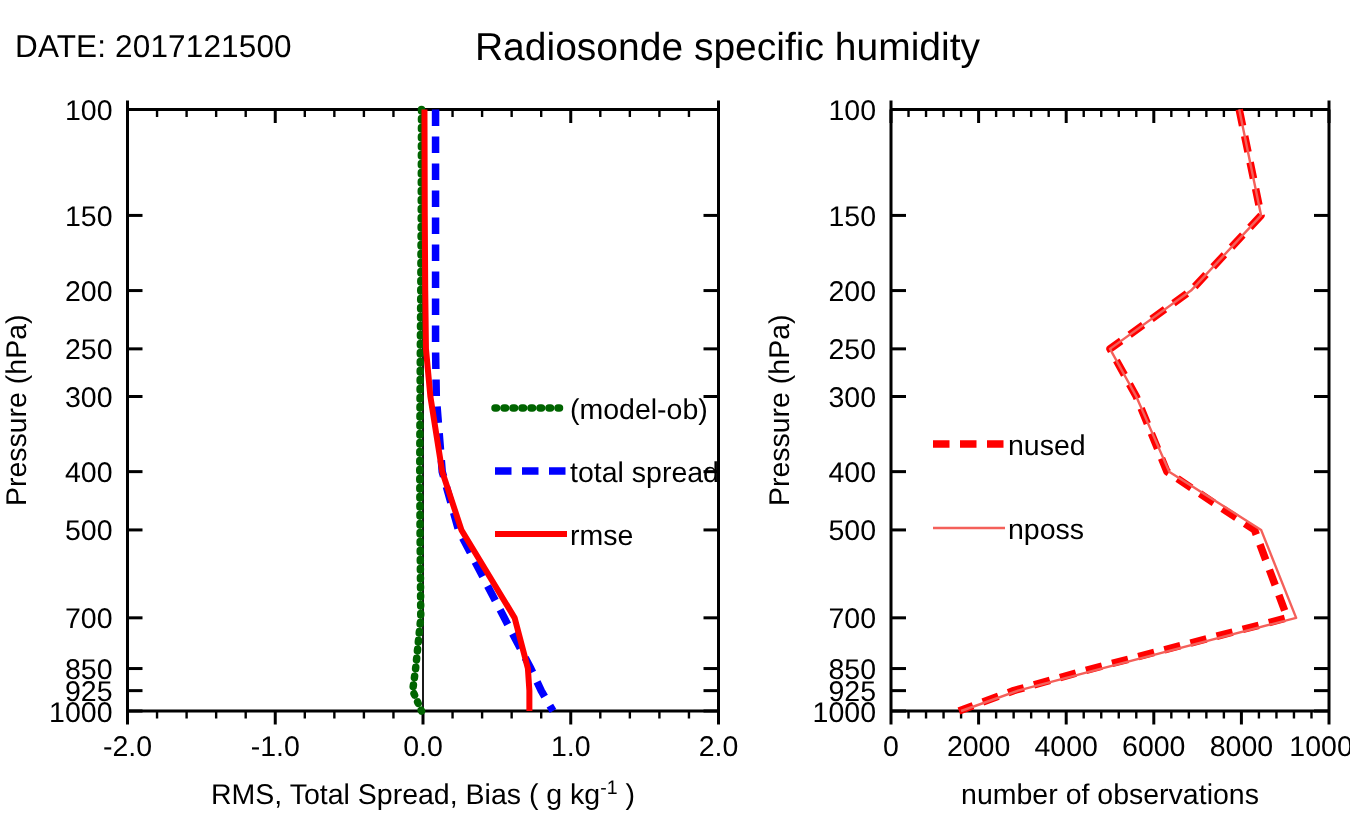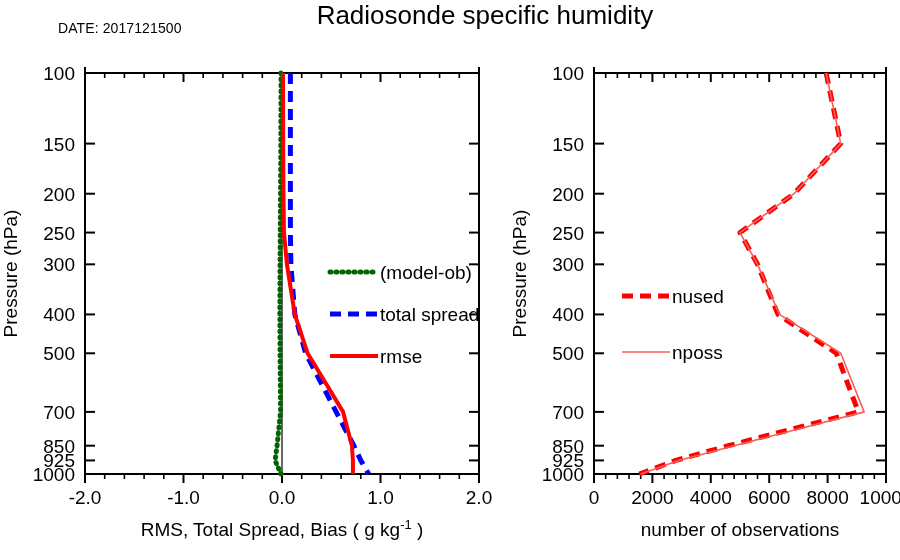--- a/index.html
+++ b/index.html
@@ -7,24 +7,24 @@
     width:900px;height:560px;
     background:#ffffff;
     font-family:"Liberation Sans", sans-serif;
     color:#000;
     overflow:hidden;
     position:relative;
   }
   #root{position:relative;width:900px;height:560px;}
   .date-label{
     position:absolute;left:10px;top:20px;
-    font-size:14px;letter-spacing:0.1px;white-space:nowrap;margin-left:48px;
+    font-size:21px;letter-spacing:0.1px;white-space:nowrap;
   }
   .main-title{
-    position:absolute;left:0;top:0;width:900px;
+    position:absolute;left:0;top:16px;width:900px;
     text-align:center;font-size:26px;white-space:nowrap;
     padding-left:70px;box-sizing:border-box;
   }
   svg{position:absolute;left:0;top:0;}
   text{font-family:"Liberation Sans", sans-serif;fill:#000;}
   .tick-lbl{font-size:19px;}
   .ax-title{font-size:19px;}
   .leg-lbl{font-size:19px;}
   .sup{font-size:13px;}
 </style>

